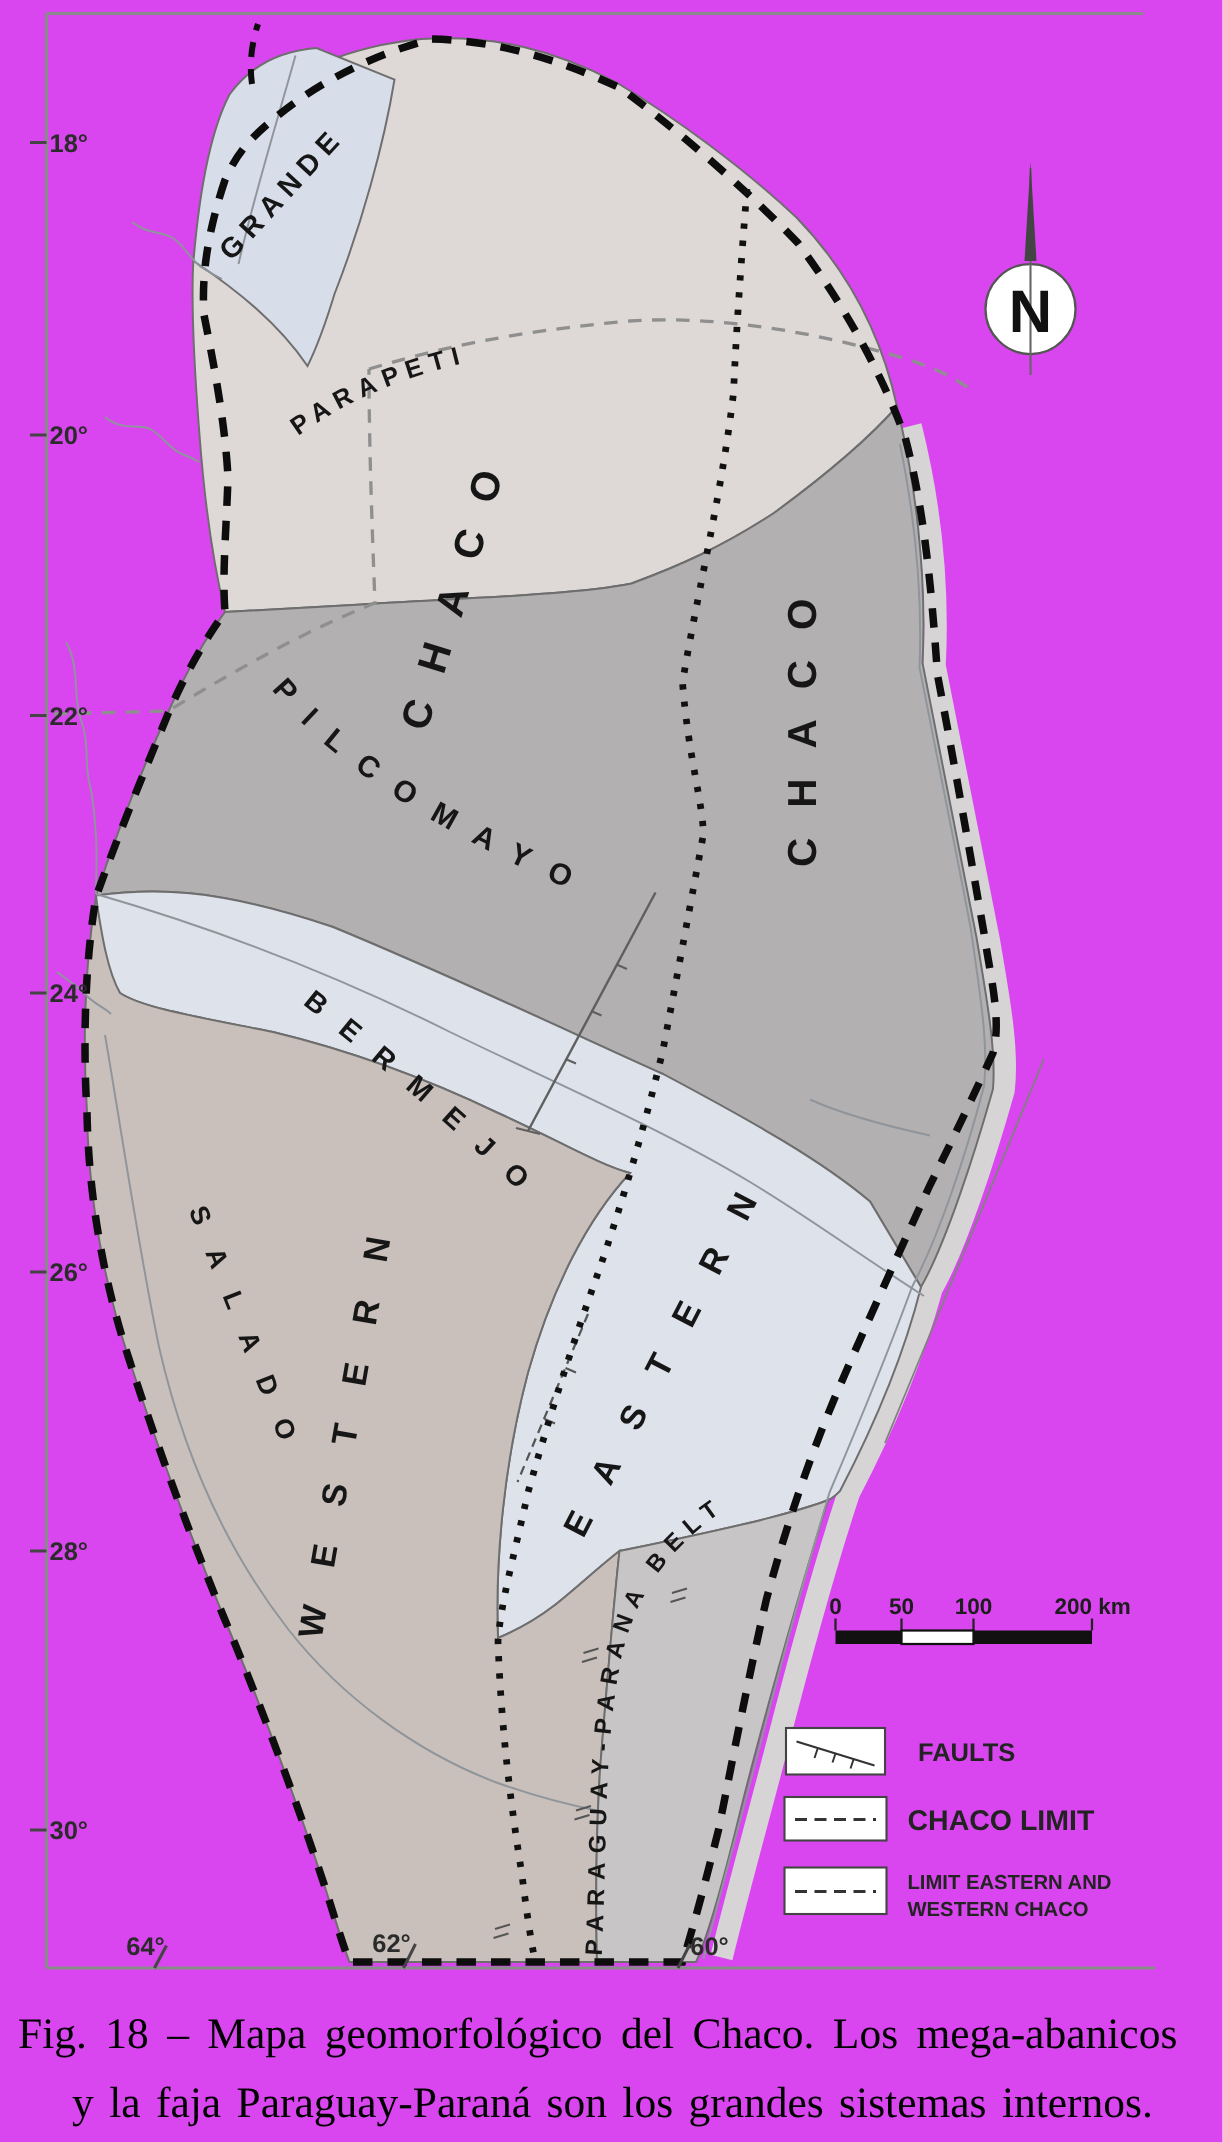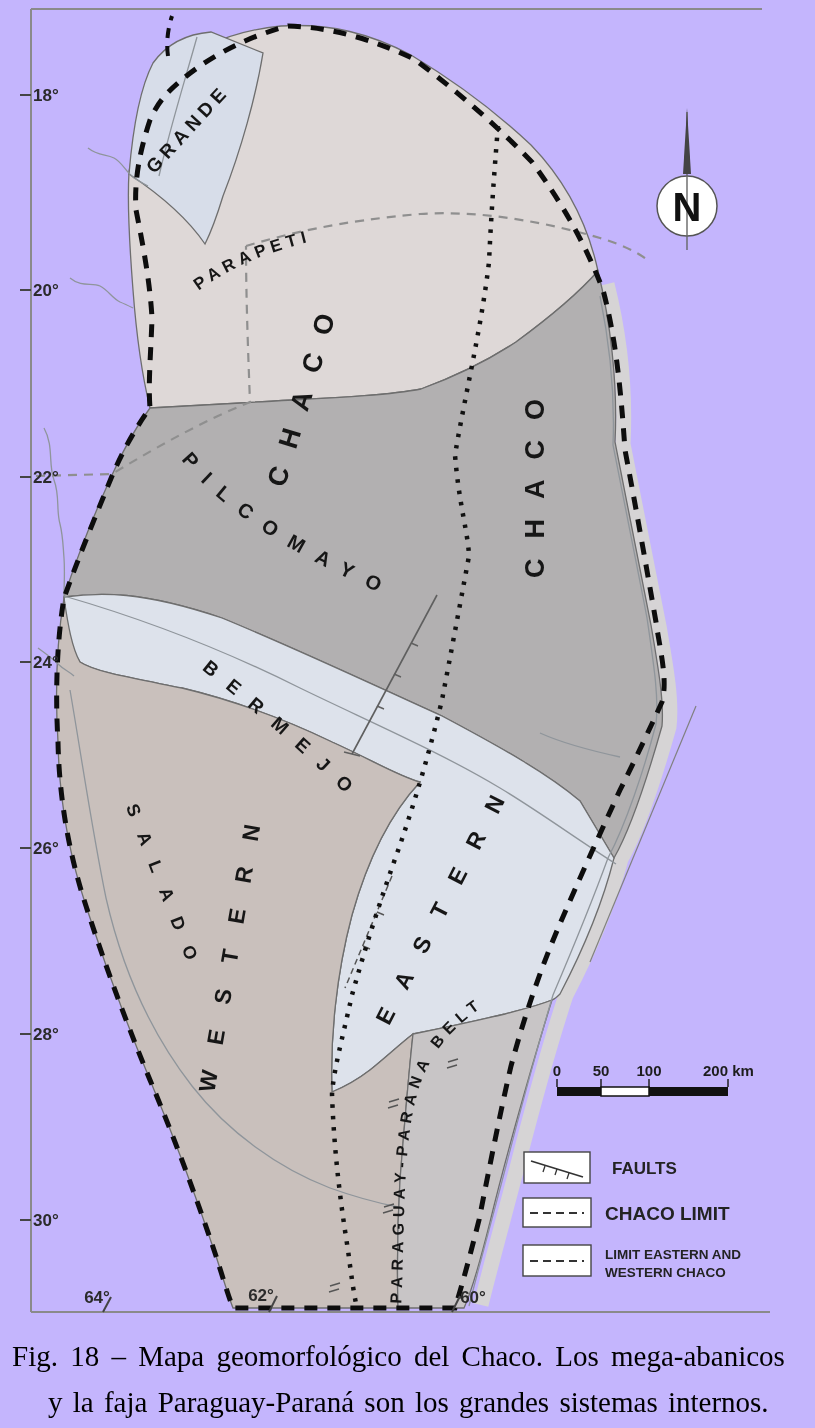--- a/index.html
+++ b/index.html
@@ -1,16 +1,16 @@
 <!DOCTYPE html>
 <html><head>
 <meta charset="utf-8">
 <style>
   html,body{margin:0;padding:0;background:#ffffff;}
-  #page{position:relative;width:815px;height:1428px;background:#c4b5fd;overflow:hidden;
+  #page{position:relative;width:815px;height:1428px;background:#d946ef;overflow:hidden;
         font-family:"Liberation Sans",sans-serif;}
   #mapsvg{position:absolute;left:0;top:0;}
   .tick-label{font-size:17px;font-weight:bold;fill:#2b2b2b;}
   .scale-label{font-size:15px;font-weight:bold;fill:#1d1d1d;}
   .legend-label{font-size:17px;font-weight:bold;fill:#232323;}
   .legend-label-big{font-size:19px;font-weight:bold;fill:#232323;}
   .legend-label-sm{font-size:13.5px;font-weight:bold;fill:#232323;}
   .region-label{font-weight:bold;fill:#161616;}
   .north-n{font-size:40px;font-weight:bold;fill:#111;}
   #caption{position:absolute;left:4px;top:1336px;width:815px;color:#000;

